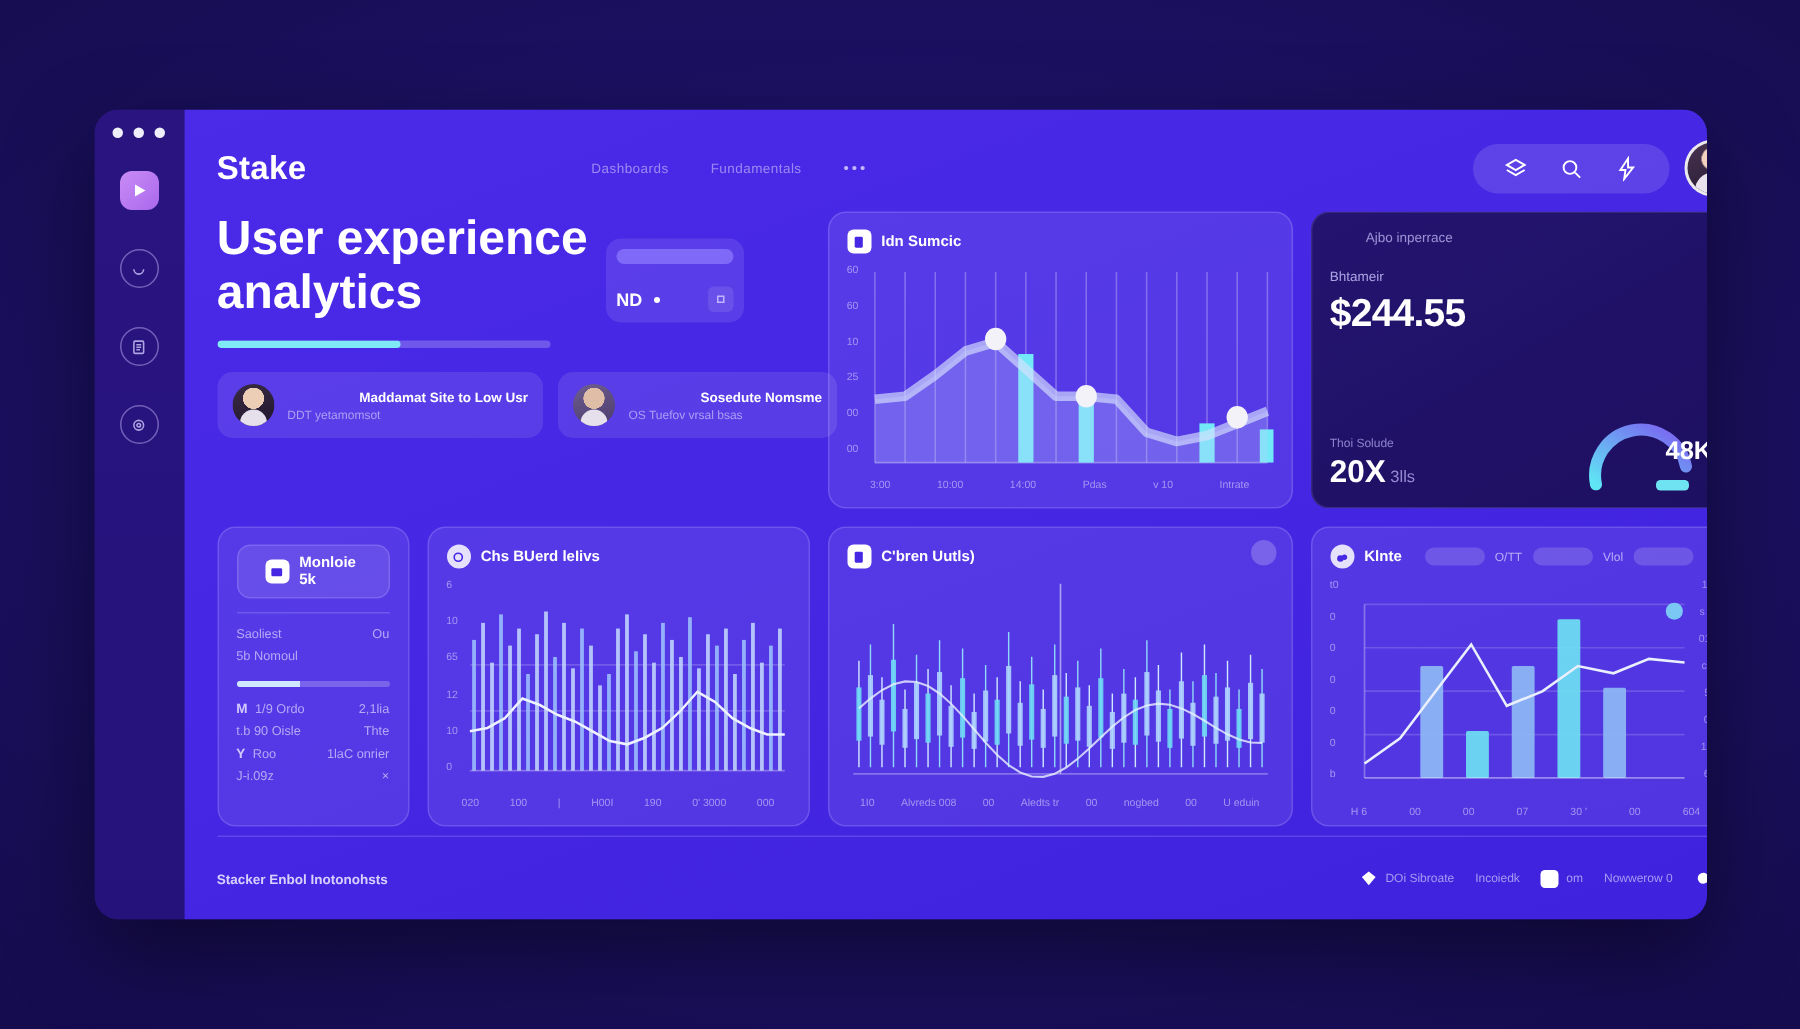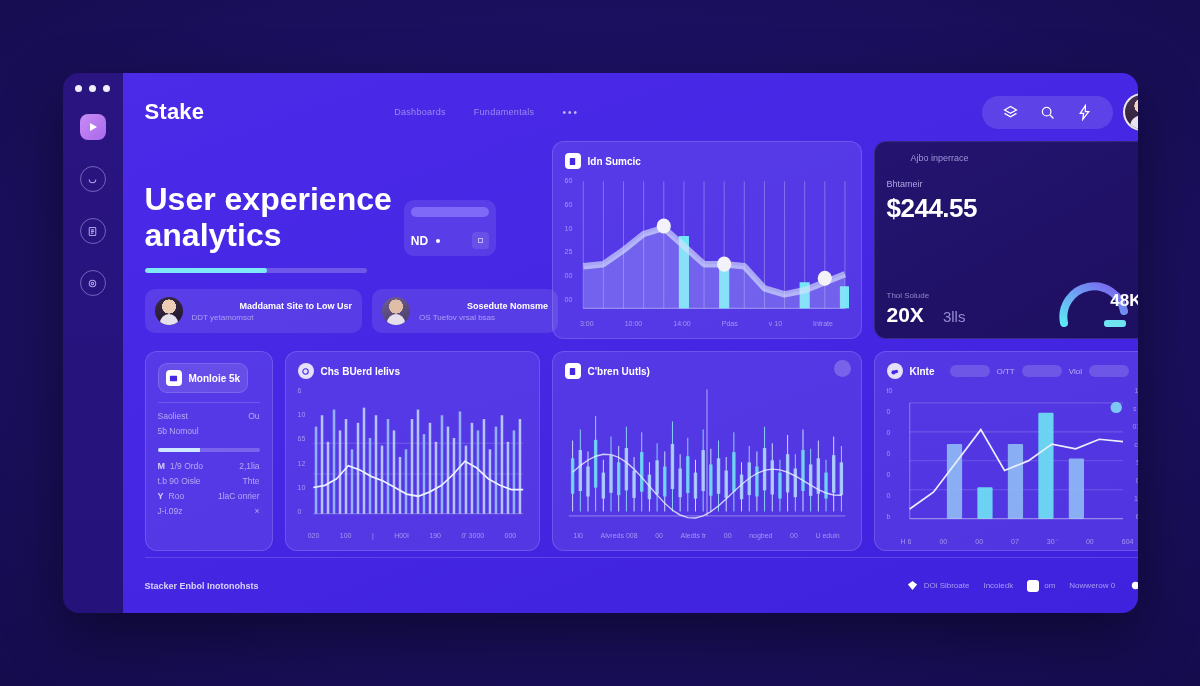--- a/index.html
+++ b/index.html
@@ -85,21 +85,21 @@
   
   .grid {
     flex: 1; display: grid;
     grid-template-columns: 395px 310px 287px;
     grid-template-rows: 198px 200px;
     gap: 12px;
     padding-top: 8px;
   }
 
   .hero { display: flex; flex-direction: column; }
-  .hero-row { display: flex; align-items: flex-start; margin-top: 41px; }
+  .hero-row { display: flex; align-items: flex-start; }
   .hero-title { font-size: 32px; line-height: 1.12; font-weight: 700; color: #fff; }
   .nd-card {
     margin-left: 12px; margin-top: 18px;
     width: 92px; height: 56px; border-radius: 10px;
     background: rgba(255,255,255,.10);
     padding: 7px;
     display: flex; flex-direction: column; justify-content: space-between;
   }
   .nd-bar { height: 10px; border-radius: 5px; background: rgba(140,120,255,.75); }
   .nd-row { display: flex; align-items: center; gap: 8px; }
@@ -161,21 +161,21 @@
   .card-ico.round { border-radius: 50%; background: rgba(255,255,255,.85); }
   .card-title { font-size: 10px; font-weight: 700; color: #fff; filter: blur(.3px); }
 
   
   .stat-label { font-size: 9px; color: rgba(198,188,248,.75); filter: blur(.3px); margin-left: 24px; }
   .stat-sub { font-size: 9px; color: rgba(198,188,248,.85); filter: blur(.3px); margin-top: 16px; }
   .stat-value { font-size: 26px; font-weight: 700; color: #fff; margin-top: 4px; letter-spacing: -.5px; }
   .stat-bottom { display: flex; align-items: flex-end; margin-top: auto; }
   .stat-foot-label { font-size: 8px; color: rgba(190,180,245,.7); filter: blur(.3px); }
   .stat-mult { font-size: 21px; font-weight: 700; color: #fff; margin-top: 3px; }
-  .stat-mult small { font-size: 15px; font-weight: 400; color: rgba(190,180,245,.75); margin-left: 19px; }
+  .stat-mult small { font-size: 11px; font-weight: 400; color: rgba(190,180,245,.75); margin-left: 3px; }
   .gauge-wrap { margin-left: auto; position: relative; width: 96px; height: 62px; }
   .gauge-num {
     position: absolute; right: 6px; top: 26px;
     font-size: 17px; font-weight: 700; color: #fff;
   }
   .gauge-chip {
     position: absolute; right: 22px; bottom: 0;
     width: 22px; height: 7px; border-radius: 3px; background: #6fe3f2;
   }
 
@@ -203,21 +203,21 @@
   .bubble {
     position: absolute; right: 10px; top: 8px;
     width: 17px; height: 17px; border-radius: 50%; background: rgba(255,255,255,.22);
   }
 
   
   .list-card { display: flex; flex-direction: column; }
   .chip-row {
     display: inline-flex; align-items: center; gap: 7px;
     background: rgba(255,255,255,.10); border: 1px solid rgba(175,160,255,.3);
-    border-radius: 9px; padding: 6px 7px; align-self: flex-start;
+    border-radius: 9px; padding: 6px 18px; align-self: flex-start;
   }
   .divider { height: 1px; background: rgba(180,168,255,.28); margin: 9px 0 8px; }
   .lrow { display: flex; align-items: center; justify-content: space-between; margin-bottom: 5px; }
   .lrow span { font-size: 8.5px; color: rgba(208,200,250,.78); filter: blur(.35px); }
   .lrow .k { display: flex; align-items: center; gap: 5px; }
   .lrow .ic { font-size: 9px; color: rgba(225,218,255,.9); font-weight: 700; }
   .lbar { height: 4px; border-radius: 2px; background: rgba(255,255,255,.22); margin: 7px 0 9px; overflow: hidden; }
   .lbar i { display: block; height: 100%; background: #cfe8ff; }
   .close-x { font-size: 11px; color: rgba(225,218,255,.85); }
 

